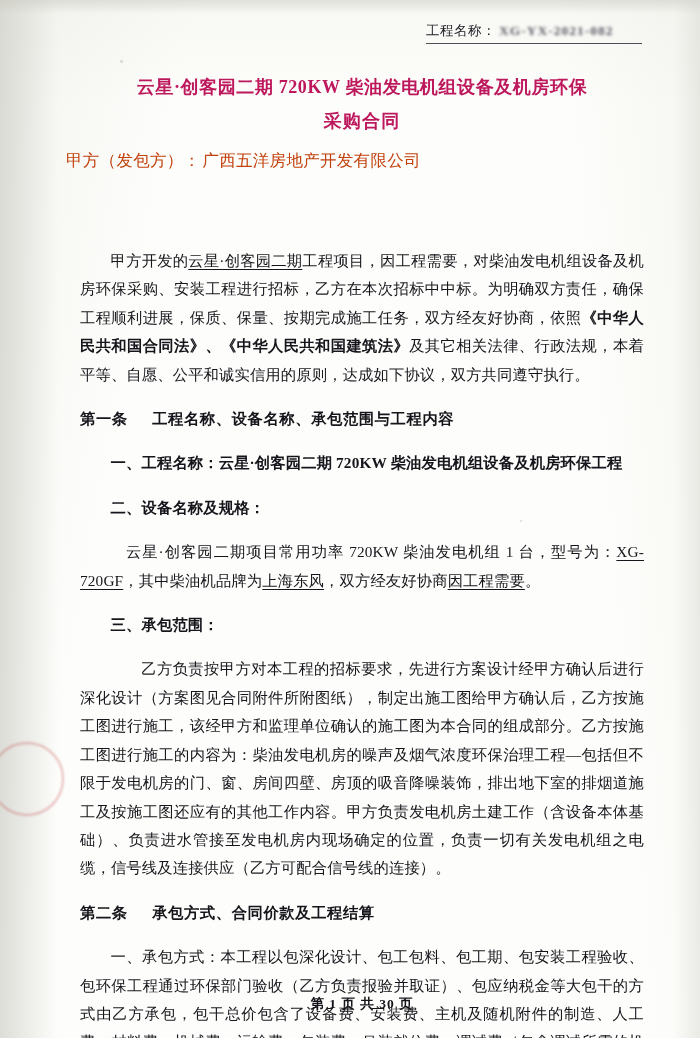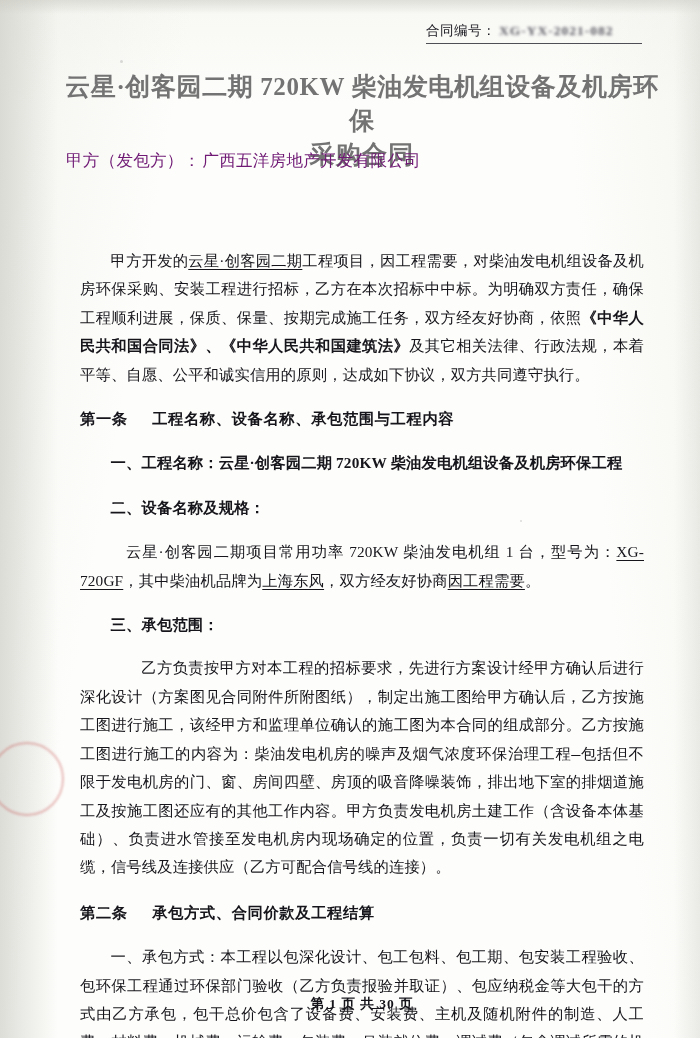--- a/index.html
+++ b/index.html
@@ -93,36 +93,36 @@
 
   
   .title-block {
     position: absolute;
     left: 0;
     top: 70px;
     width: 600px;
     text-align: center;
   }
   .title-line {
-    font-size: 25px;
-    font-weight: bold;
-    color: #737373;
+    font-size: 18px;
+    font-weight: bold;
+    color: #be185d;
     letter-spacing: 0.6px;
     line-height: 34px;
   }
   .title-line.second {
     letter-spacing: 1.2px;
   }
 
   
   .party {
     position: absolute;
     left: 4px;
     font-size: 16.5px;
-    color: #701a75;
+    color: #c2410c;
     letter-spacing: 0.3px;
   }
   .party.a { top: 150px; }
   .party.b { top: 185px; }
   .party .name {
     margin-left: 2px;
   }
 
   
   .body-text {
@@ -135,21 +135,21 @@
     color: #15151b;
     text-align: justify;
     letter-spacing: 0.15px;
   }
   .p {
     margin: 16px;
     text-indent: 0;
   }
   .p.indent2 { text-indent: 2em; }
   .p.indent3 { text-indent: 3em; }
-  .p.indent4 { text-indent: 4em; font-family: Liberation Mono, monospace; }
+  .p.indent4 { text-indent: 4em; }
   .heading {
     font-weight: bold;
     letter-spacing: 0.6px;
   }
   .heading .gap {
     display: inline-block;
     width: 1.6em;
   }
   .sub {
     font-weight: bold;
@@ -203,21 +203,21 @@
   <div class="edge-left"></div>
   <div class="edge-top"></div>
   <div class="edge-right"></div>
   <div class="seal"></div>
   <div class="speck" style="left:120px; top:60px; width:3px; height:3px;"></div>
   <div class="speck" style="left:520px; top:520px; width:2px; height:2px;"></div>
 
   <div class="content">
 
     <div class="contract-no">
-      <span class="label">合同编号：</span>
+      <span class="label">工程名称：</span>
       <span class="value">XG-YX-2021-082</span>
     </div>
     <div class="rule"></div>
 
     <div class="title-block">
       <div class="title-line">云星·创客园二期 720KW 柴油发电机组设备及机房环保</div>
       <div class="title-line second">采购合同</div>
     </div>
 
     <div class="party a">

